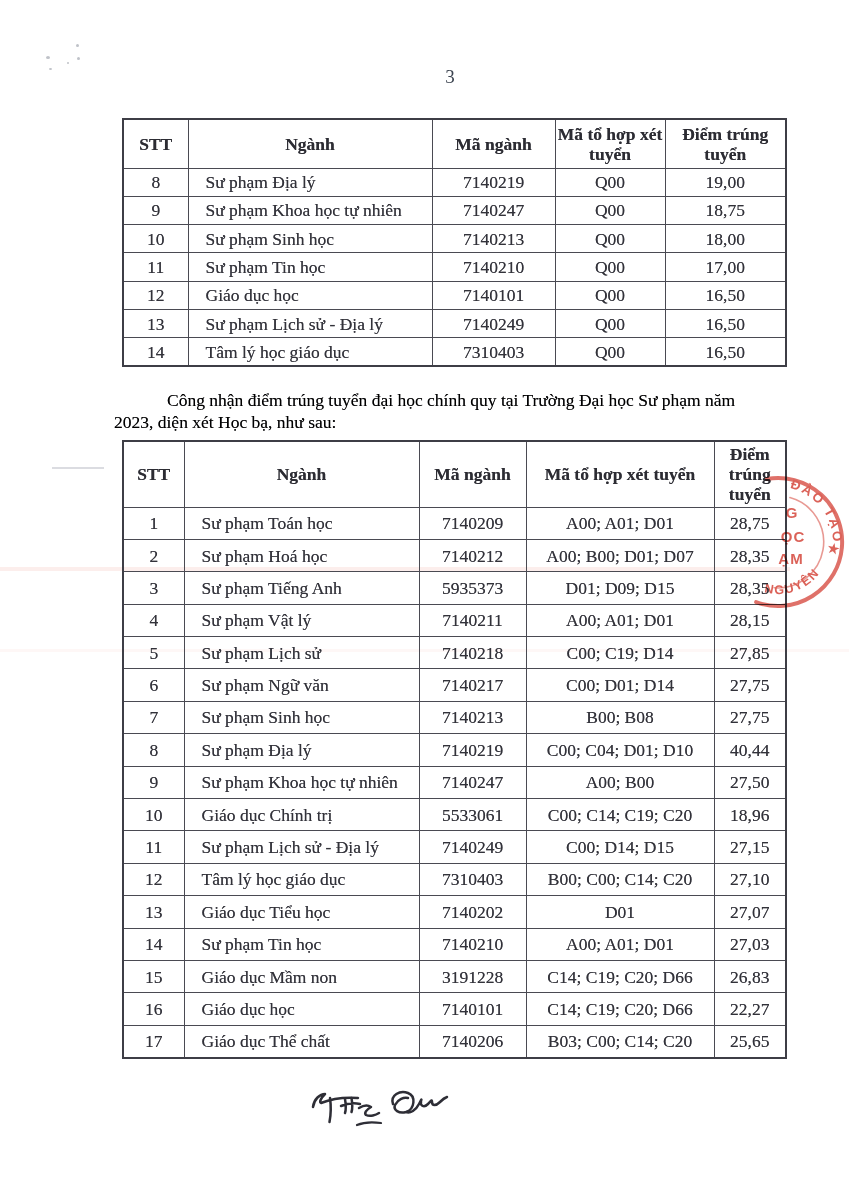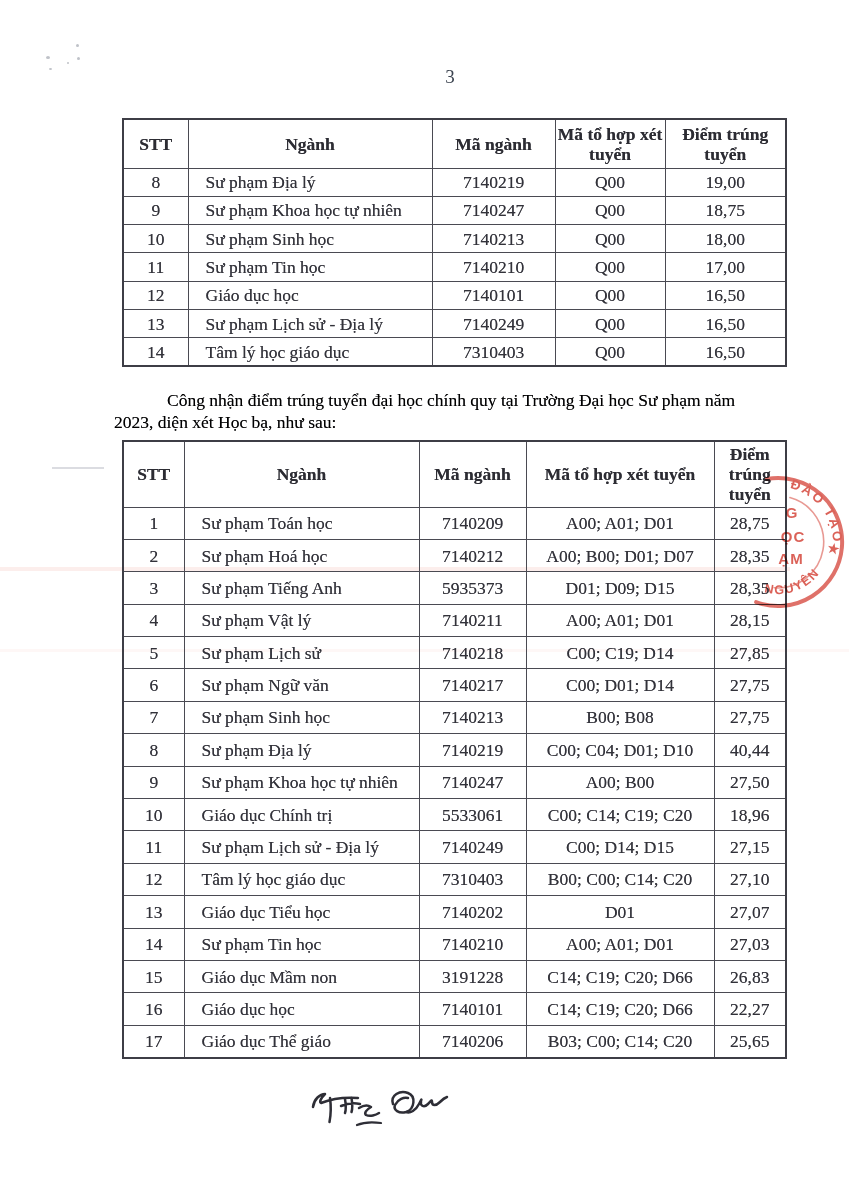--- a/index.html
+++ b/index.html
@@ -266,21 +266,21 @@
         </tr>
         <tr>
           <td class="num">16</td>
           <td class="name">Giáo dục học</td>
           <td class="num">7140101</td>
           <td class="num">C14; C19; C20; D66</td>
           <td class="num">22,27</td>
         </tr>
         <tr>
           <td class="num">17</td>
-          <td class="name">Giáo dục Thể giáo</td>
+          <td class="name">Giáo dục Thể chất</td>
           <td class="num">7140206</td>
           <td class="num">B03; C00; C14; C20</td>
           <td class="num">25,65</td>
         </tr>
       </tbody>
   </table>
 </div>
 
 <svg id="stamp" class="abs" viewBox="0 0 160 160">
   <g stroke="#d8544a" fill="none" stroke-linecap="round">

